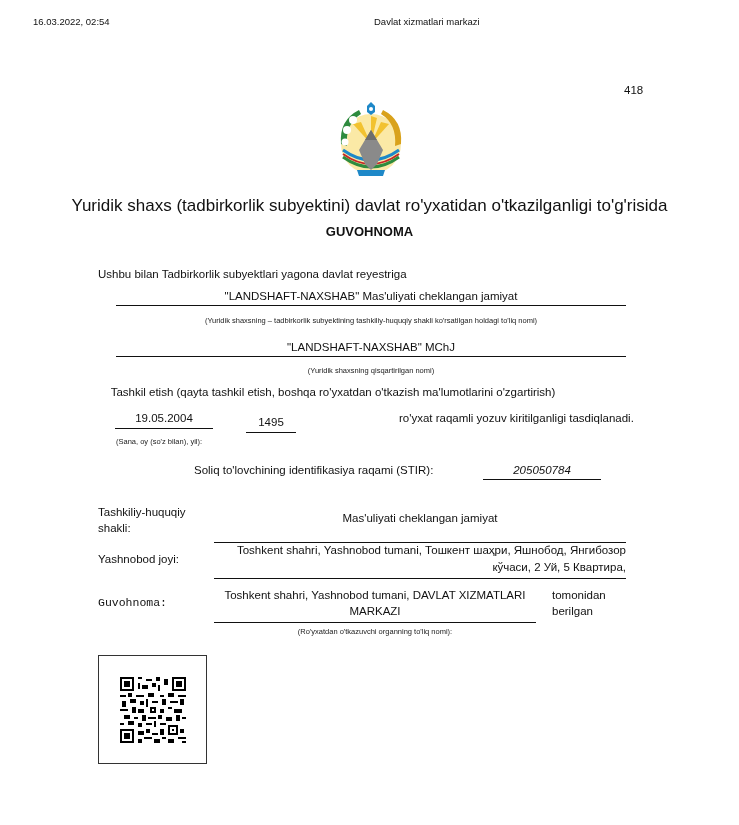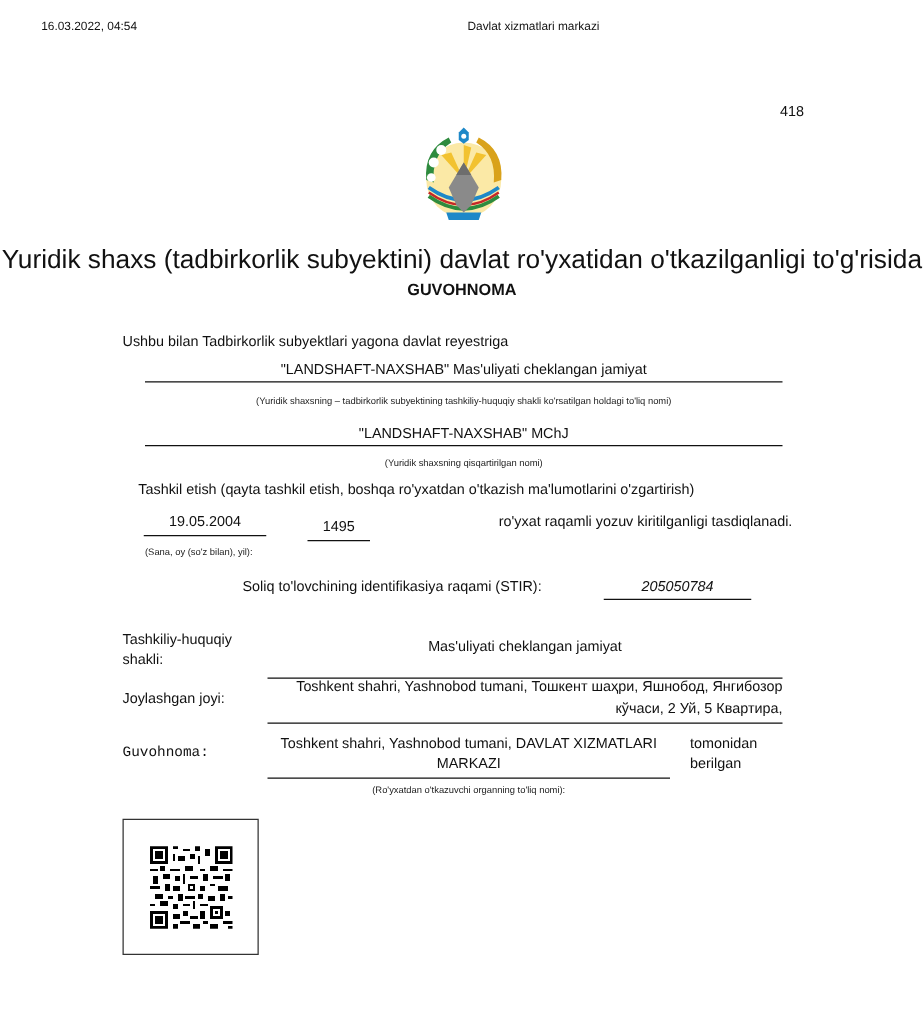--- a/index.html
+++ b/index.html
@@ -4,33 +4,33 @@
   <style>
     html, body { margin: 0; padding: 0; background: #ffffff; }
     body {
       width: 739px; height: 825px; position: relative; overflow: hidden;
       font-family: "Liberation Sans", sans-serif; color: #111;
     }
     .abs { position: absolute; }
     .hdr { font-size: 9.5px; top: 16px; }
     .pageno { font-size: 11.5px; top: 84px; left: 624px; }
     .emblem { left: 331px; top: 100px; width: 80px; height: 80px; }
-    .title1 { top: 196px; left: 0; width: 739px; text-align: center; font-size: 21px; }
+    .title1 { top: 196px; left: 0; width: 739px; text-align: center; font-size: 17px; }
     .title2 { top: 224px; left: 0; width: 739px; text-align: center; font-size: 13px; font-weight: bold; }
     .t12 { font-size: 11.5px; }
     .small { font-size: 7.5px; color: #222; }
     .uline { border-bottom: 1.3px solid #111; }
     .center { text-align: center; }
     .qrbox { left: 98px; top: 655px; width: 109px; height: 109px; border: 1px solid #333; box-sizing: border-box; }
     .qr { position: absolute; left: 21px; top: 21px; width: 66px; height: 66px; }
   </style>
 </head>
 <body>
 
-<div class="abs hdr" style="left:33px;">16.03.2022, 04:54</div>
+<div class="abs hdr" style="left:33px;">16.03.2022, 02:54</div>
 <div class="abs hdr" style="left:374px;">Davlat xizmatlari markazi</div>
 <div class="abs pageno">418</div>
 
 <div class="abs emblem">
   <svg width="80" height="80" viewBox="0 0 80 80">
     <circle cx="40" cy="44" r="30" fill="#fbe9a6"></circle>
     <g fill="#f2c230">
       <path d="M40 44 L22 24 L30 22 Z"></path>
         <path d="M40 44 L40 16 L46 18 Z"></path>
         <path d="M40 44 L58 24 L50 22 Z"></path>
@@ -68,21 +68,21 @@
 <div class="abs t12 center uline" style="left:246px; top:416px; width:50px; padding-bottom:4px;">1495</div>
 <div class="abs t12" style="left:399px; top:412px;">ro'yxat raqamli yozuv kiritilganligi tasdiqlanadi.</div>
 <div class="abs small" style="left:116px; top:437px;">(Sana, oy (so'z bilan), yil):</div>
 
 <div class="abs t12" style="left:194px; top:464px;">Soliq to'lovchining identifikasiya raqami (STIR):</div>
 <div class="abs t12 center uline" style="left:483px; top:464px; width:118px; padding-bottom:3px;font-style:italic;">205050784</div>
 
 <div class="abs t12" style="left:98px; top:504px; width:110px; line-height:16px;">Tashkiliy-huquqiy shakli:</div>
 <div class="abs t12 center uline" style="left:214px; top:512px; width:412px; padding-bottom:18px;">Mas'uliyati cheklangan jamiyat</div>
 
-<div class="abs t12" style="left:98px; top:553px;">Joylashgan joyi:</div>
+<div class="abs t12" style="left:98px; top:553px;">Yashnobod joyi:</div>
 <div class="abs t12 center uline" style="left:214px; top:542px; width:412px; line-height:17px; padding-bottom:2px;text-align:right;">Toshkent shahri, Yashnobod tumani, Тошкент шаҳри, Яшнобод, Янгибозор кўчаси, 2 Уй, 5 Квартира,</div>
 
 <div class="abs t12" style="left:98px; top:596px;font-family:Liberation Mono, monospace;">Guvohnoma:</div>
 <div class="abs t12 center uline" style="left:214px; top:587px; width:322px; line-height:16px; padding-bottom:3px;">Toshkent shahri, Yashnobod tumani, DAVLAT XIZMATLARI MARKAZI</div>
 <div class="abs t12" style="left:552px; top:587px; width:70px; line-height:16px;">tomonidan berilgan</div>
 <div class="abs small center" style="left:214px; top:627px; width:322px;">(Ro'yxatdan o'tkazuvchi organning to'liq nomi):</div>
 
 <div class="abs qrbox">
   <div class="qr">
     <svg width="66" height="66" viewBox="0 0 33 33" shape-rendering="crispEdges">

